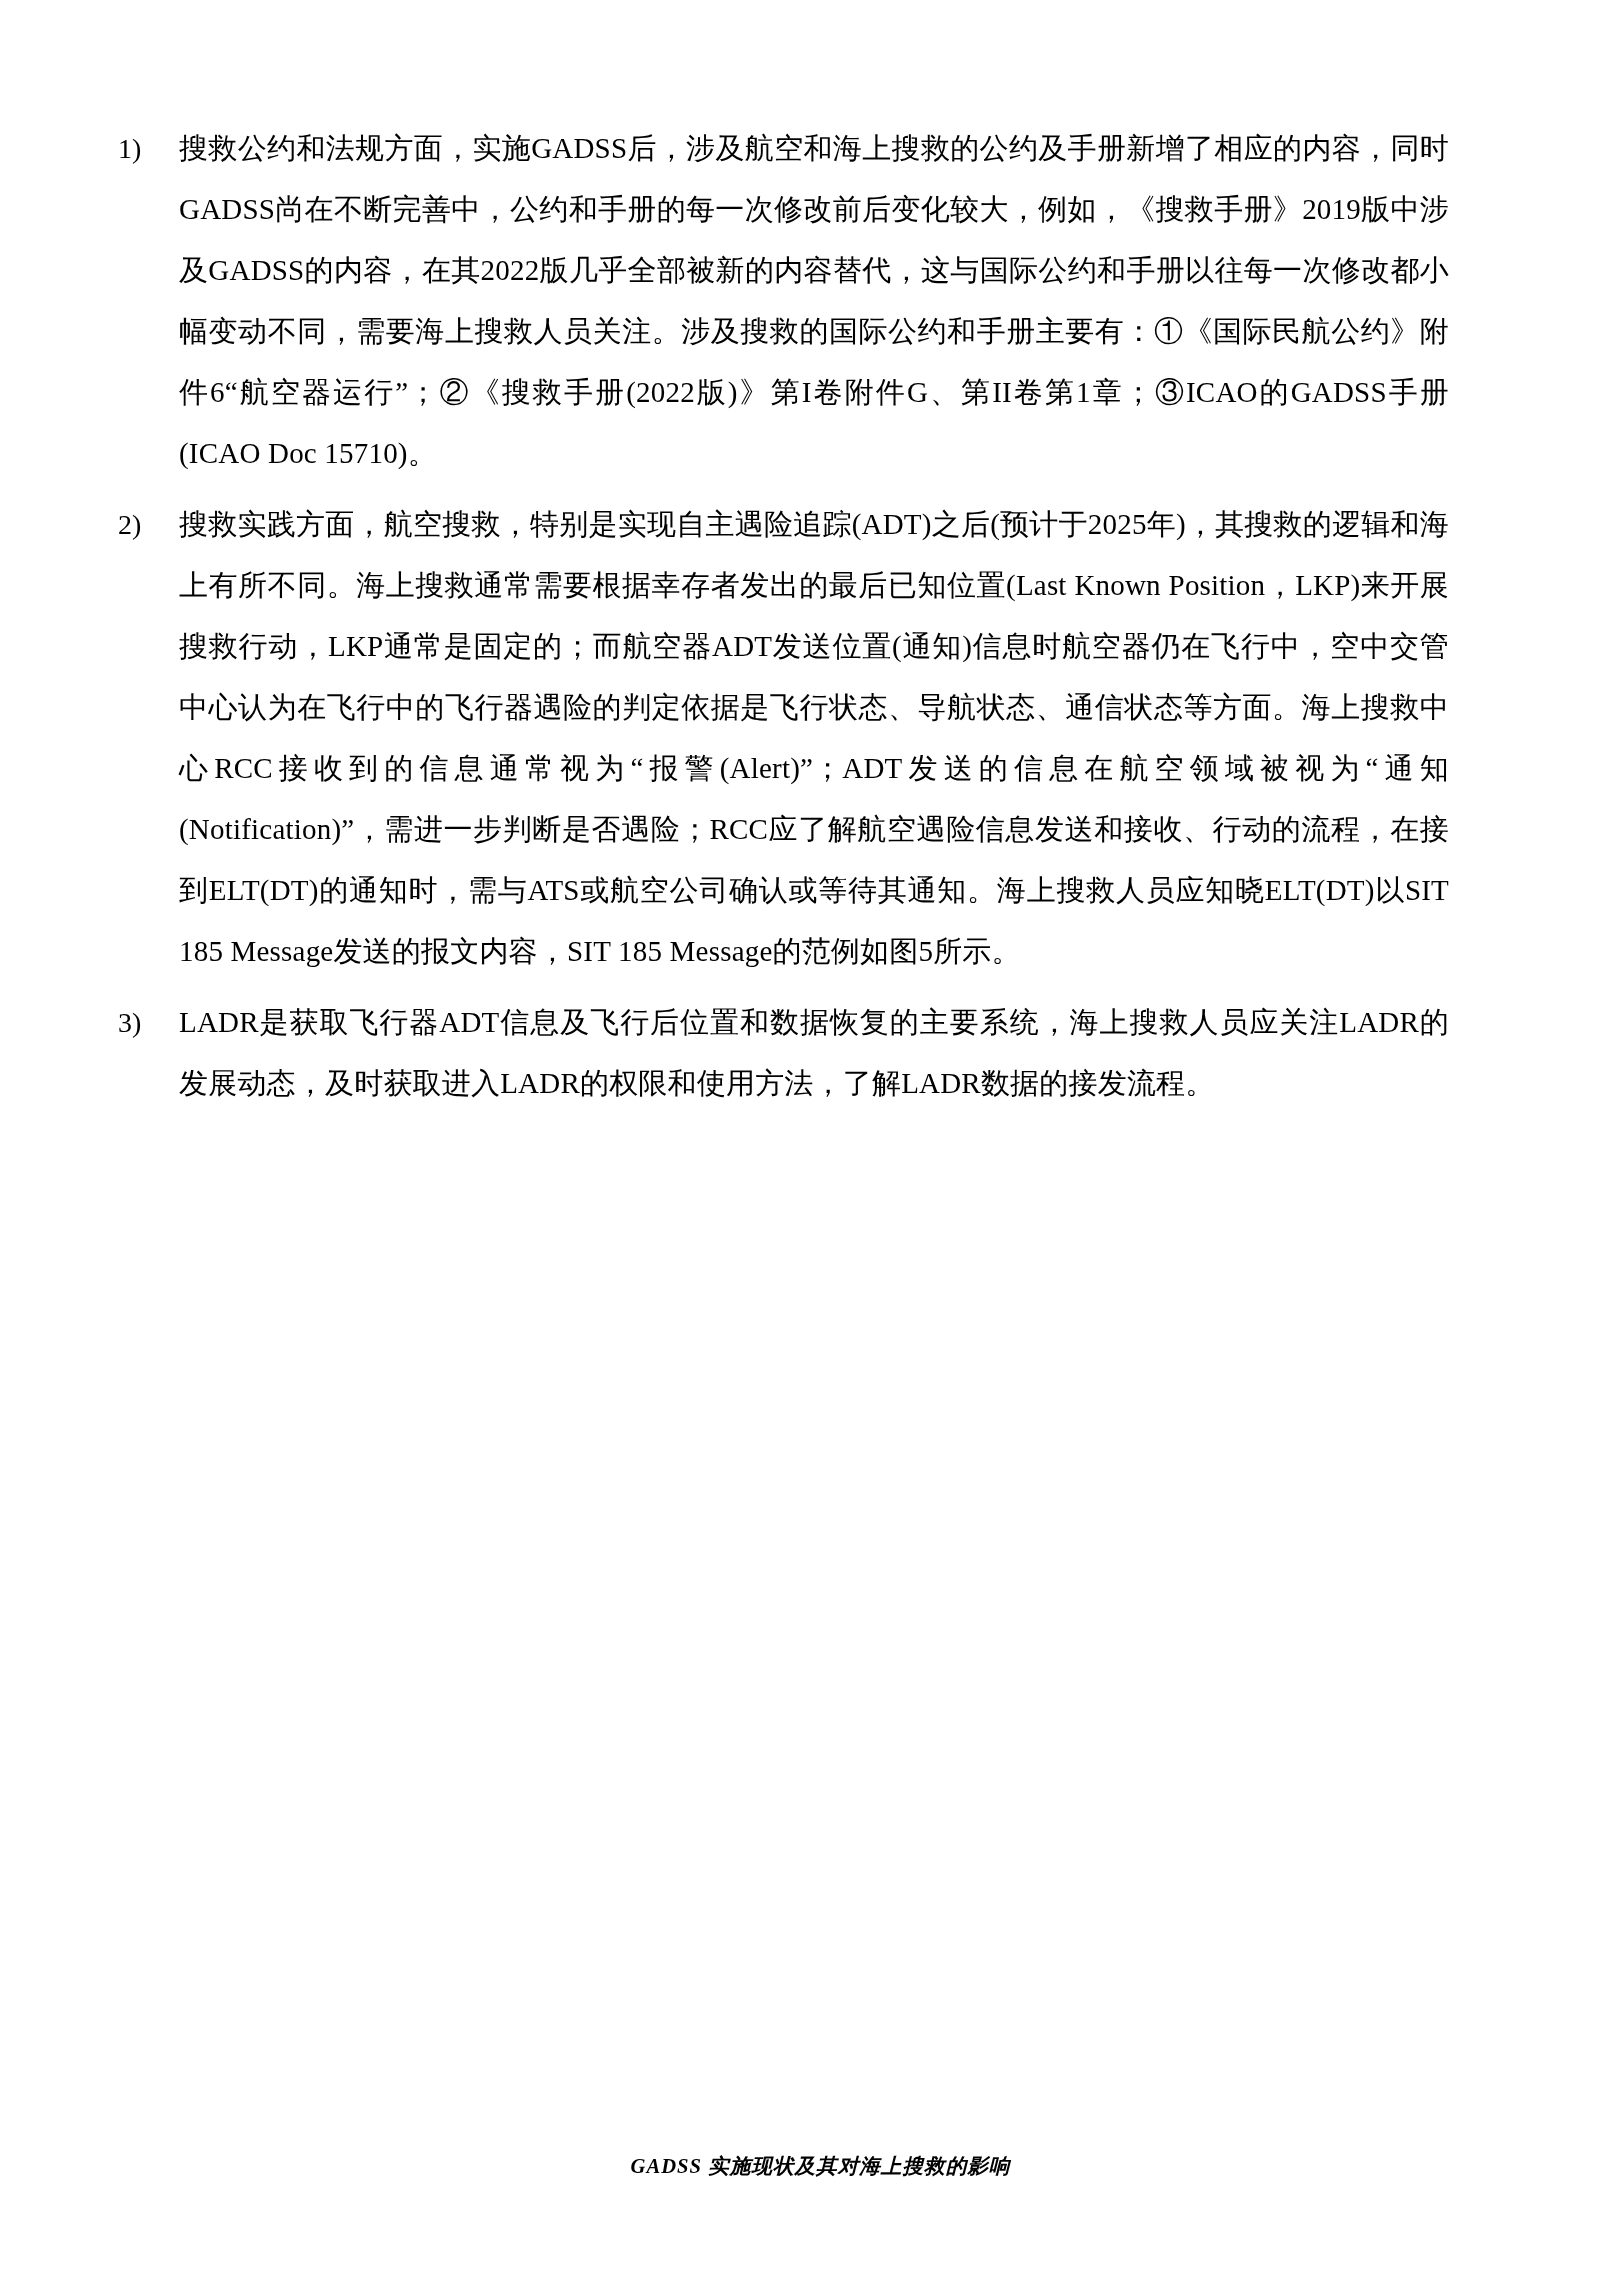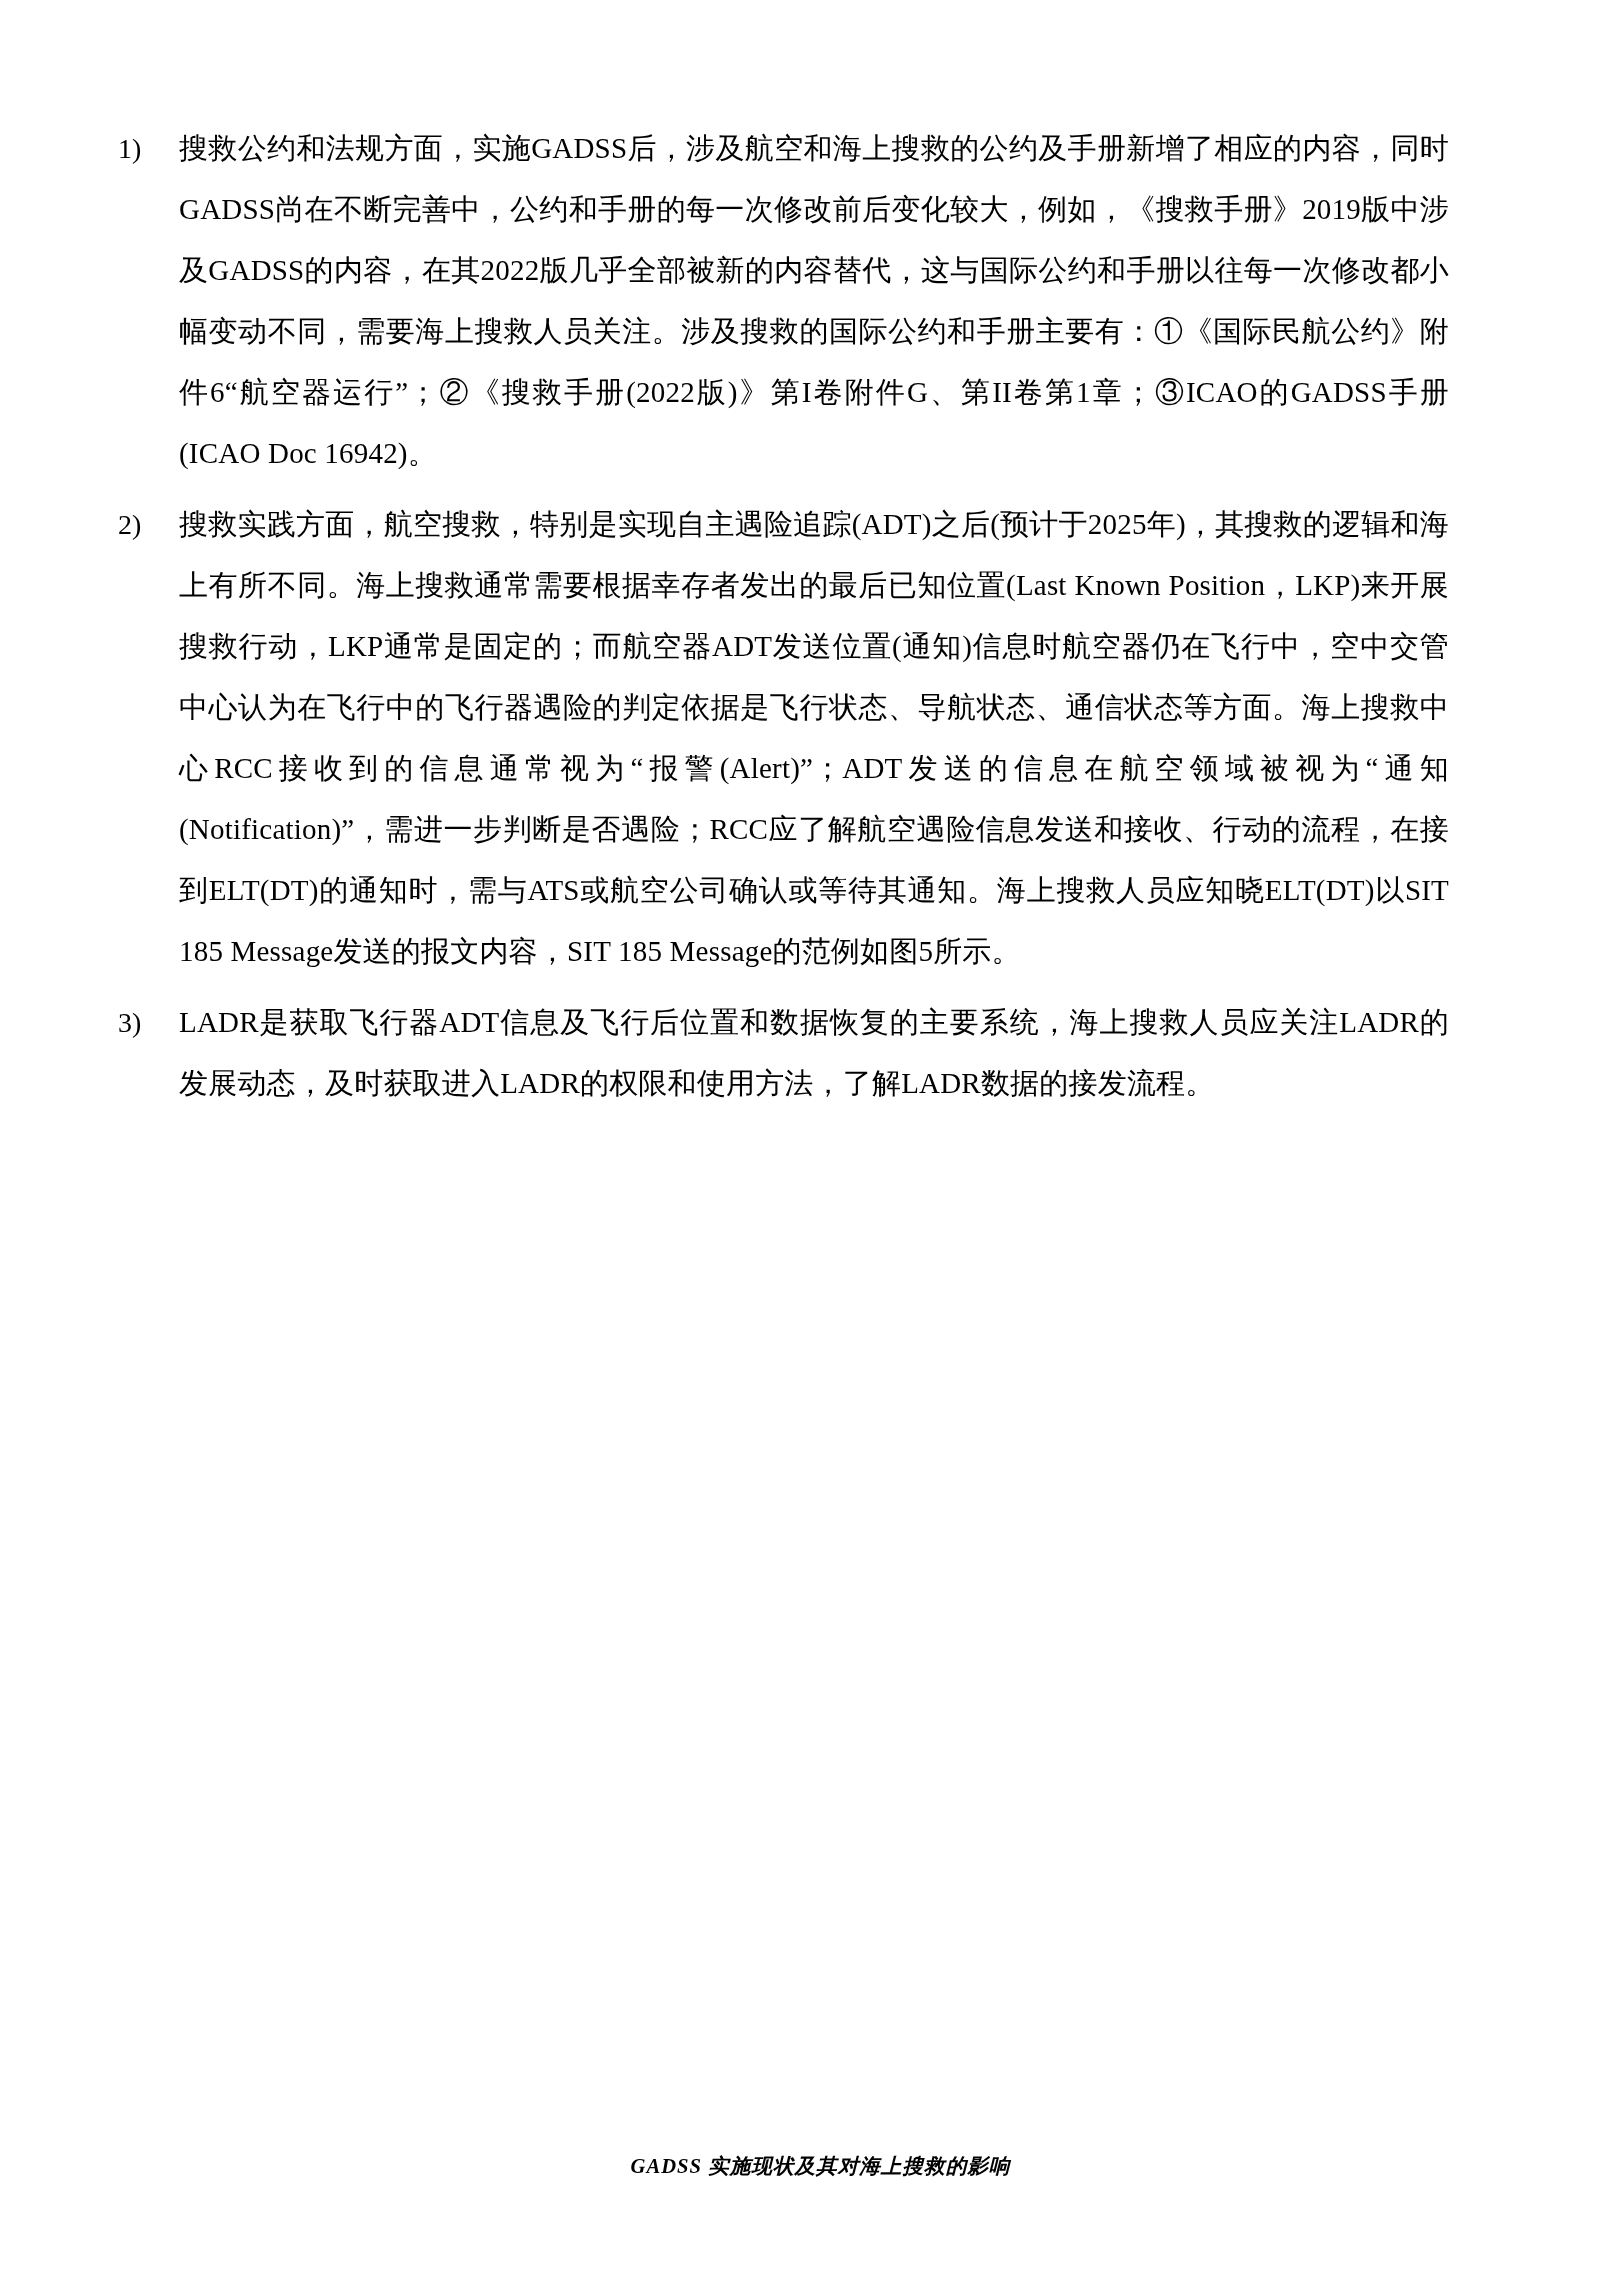--- a/index.html
+++ b/index.html
@@ -66,21 +66,21 @@
     padding-left: 20px;
   }
 </style>
 </head>
 <body>
 
 <div class="page">
   <ol class="body-list">
     <li class="list-item">
       <span class="marker">1)</span>
-      <span class="item-text">搜救公约和法规方面，实施GADSS后，涉及航空和海上搜救的公约及手册新增了相应的内容，同时GADSS尚在不断完善中，公约和手册的每一次修改前后变化较大，例如，《搜救手册》2019版中涉及GADSS的内容，在其2022版几乎全部被新的内容替代，这与国际公约和手册以往每一次修改都小幅变动不同，需要海上搜救人员关注。涉及搜救的国际公约和手册主要有：①《国际民航公约》附件6“航空器运行”；②《搜救手册(2022版)》第I卷附件G、第II卷第1章；③ICAO的GADSS手册(ICAO Doc 16942)。</span>
+      <span class="item-text">搜救公约和法规方面，实施GADSS后，涉及航空和海上搜救的公约及手册新增了相应的内容，同时GADSS尚在不断完善中，公约和手册的每一次修改前后变化较大，例如，《搜救手册》2019版中涉及GADSS的内容，在其2022版几乎全部被新的内容替代，这与国际公约和手册以往每一次修改都小幅变动不同，需要海上搜救人员关注。涉及搜救的国际公约和手册主要有：①《国际民航公约》附件6“航空器运行”；②《搜救手册(2022版)》第I卷附件G、第II卷第1章；③ICAO的GADSS手册(ICAO Doc 15710)。</span>
     </li>
     <li class="list-item">
       <span class="marker">2)</span>
       <span class="item-text">搜救实践方面，航空搜救，特别是实现自主遇险追踪(ADT)之后(预计于2025年)，其搜救的逻辑和海上有所不同。海上搜救通常需要根据幸存者发出的最后已知位置(Last Known Position，LKP)来开展搜救行动，LKP通常是固定的；而航空器ADT发送位置(通知)信息时航空器仍在飞行中，空中交管中心认为在飞行中的飞行器遇险的判定依据是飞行状态、导航状态、通信状态等方面。海上搜救中心RCC接收到的信息通常视为“报警(Alert)”；ADT发送的信息在航空领域被视为“通知(Notification)”，需进一步判断是否遇险；RCC应了解航空遇险信息发送和接收、行动的流程，在接到ELT(DT)的通知时，需与ATS或航空公司确认或等待其通知。海上搜救人员应知晓ELT(DT)以SIT 185 Message发送的报文内容，SIT 185 Message的范例如图5所示。</span>
     </li>
     <li class="list-item">
       <span class="marker">3)</span>
       <span class="item-text">LADR是获取飞行器ADT信息及飞行后位置和数据恢复的主要系统，海上搜救人员应关注LADR的发展动态，及时获取进入LADR的权限和使用方法，了解LADR数据的接发流程。</span>
     </li>
   </ol>

